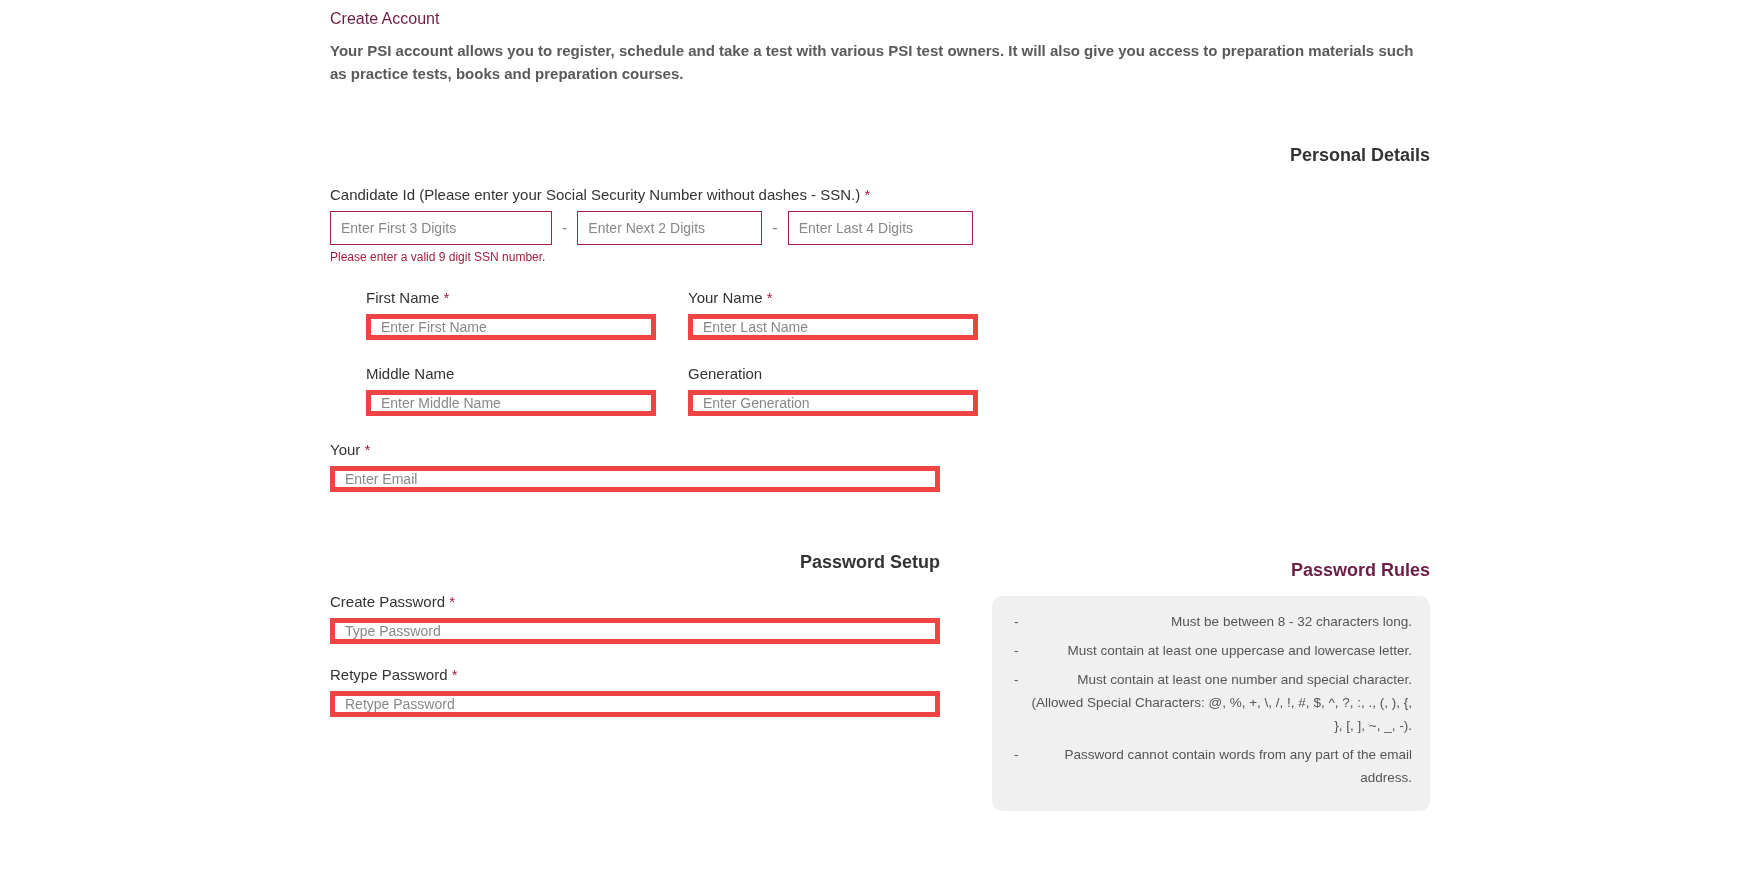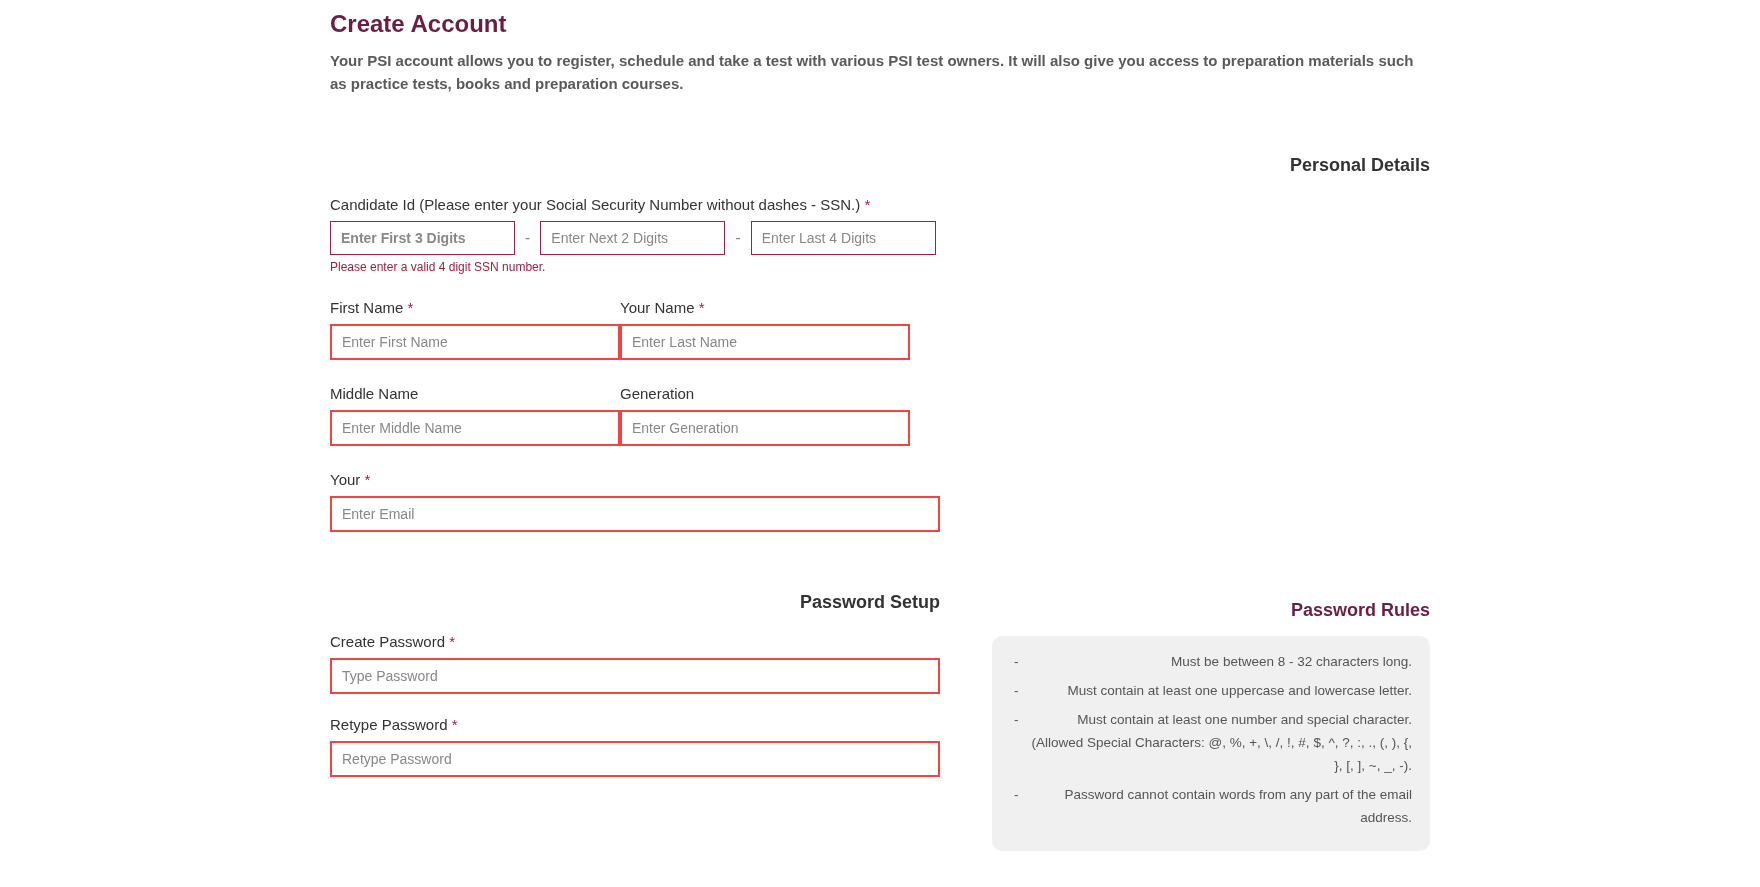--- a/index.html
+++ b/index.html
@@ -13,22 +13,22 @@
       color: #333;
       padding: 0;
     }
     .container {
       max-width: 1400px;
       margin: 0 auto;
       padding: 10px 150px 30px 150px;
     }
     .page-title {
       color: #6b1d45;
-      font-size: 24px;
-      font-weight: 700;
+      font-size: 16px;
+      font-weight: 400;
       margin-bottom: 12px;
     }
     .page-description {
       color: #5a5a5a;
       font-size: 15px;
       line-height: 1.5;
       font-weight: 600;
       margin-bottom: 60px;
     }
     .section-title {
@@ -54,44 +54,46 @@
     }
     .ssn-input {
       padding: 8px 10px;
       font-size: 14px;
       border: 1px solid #a02040;
       outline: none;
     }
     .ssn-input::placeholder {
       color: #888;
     }
-    .ssn-1 { width: 185px; font-weight: bold; }
+    .ssn-1 { width: 222px; }
     .ssn-2 { width: 185px; }
     .ssn-3 { width: 185px; }
     .ssn-dash {
       color: #888;
       padding: 0 2px;
     }
     .error-msg {
       color: #a02040;
       font-size: 12px;
       margin-top: 5px;
     }
     .two-col {
       display: flex;
+      gap: 32px;
       margin-top: 25px;
+      margin-left: 36px;
     }
     .col {
       flex: 0 0 290px;
     }
     .text-input {
       width: 100%;
-      padding: 8px 10px;
+      padding: 0 10px;
       font-size: 14px;
-      border: 2px solid #ef4444;
+      border: 5px solid #ef4444;
       outline: none;
     }
     .text-input::placeholder {
       color: #888;
     }
     .full-width-field {
       margin-top: 25px;
       width: 610px;
     }
     .password-layout {
@@ -154,21 +156,21 @@
       <span>Candidate Id (Please enter your Social Security Number without dashes - SSN.)</span>
       <span class="required">*</span>
     </label>
     <div class="ssn-row">
       <input type="text" class="ssn-input ssn-1" placeholder="Enter First 3 Digits" style="">
       <span class="ssn-dash">-</span>
       <input type="text" class="ssn-input ssn-2" placeholder="Enter Next 2 Digits" style="">
       <span class="ssn-dash">-</span>
       <input type="text" class="ssn-input ssn-3" placeholder="Enter Last 4 Digits" style="">
     </div>
-    <div class="error-msg">Please enter a valid 4 digit SSN number.</div>
+    <div class="error-msg">Please enter a valid 9 digit SSN number.</div>
   </div>
 
   <div class="two-col">
     <div class="col">
       <label class="field-label">
         <span>First Name</span>
         <span class="required">*</span>
       </label>
       <input type="text" class="text-input" placeholder="Enter First Name" style="">
     </div>

